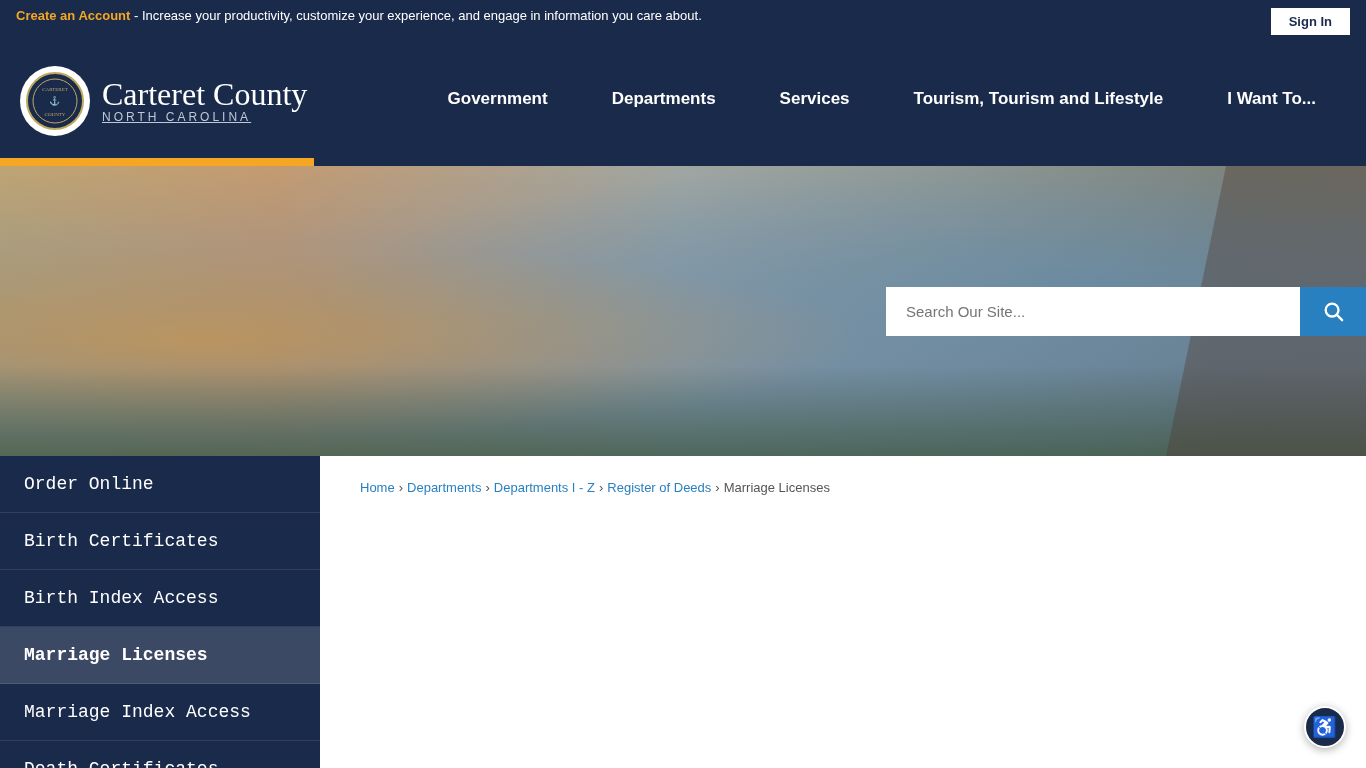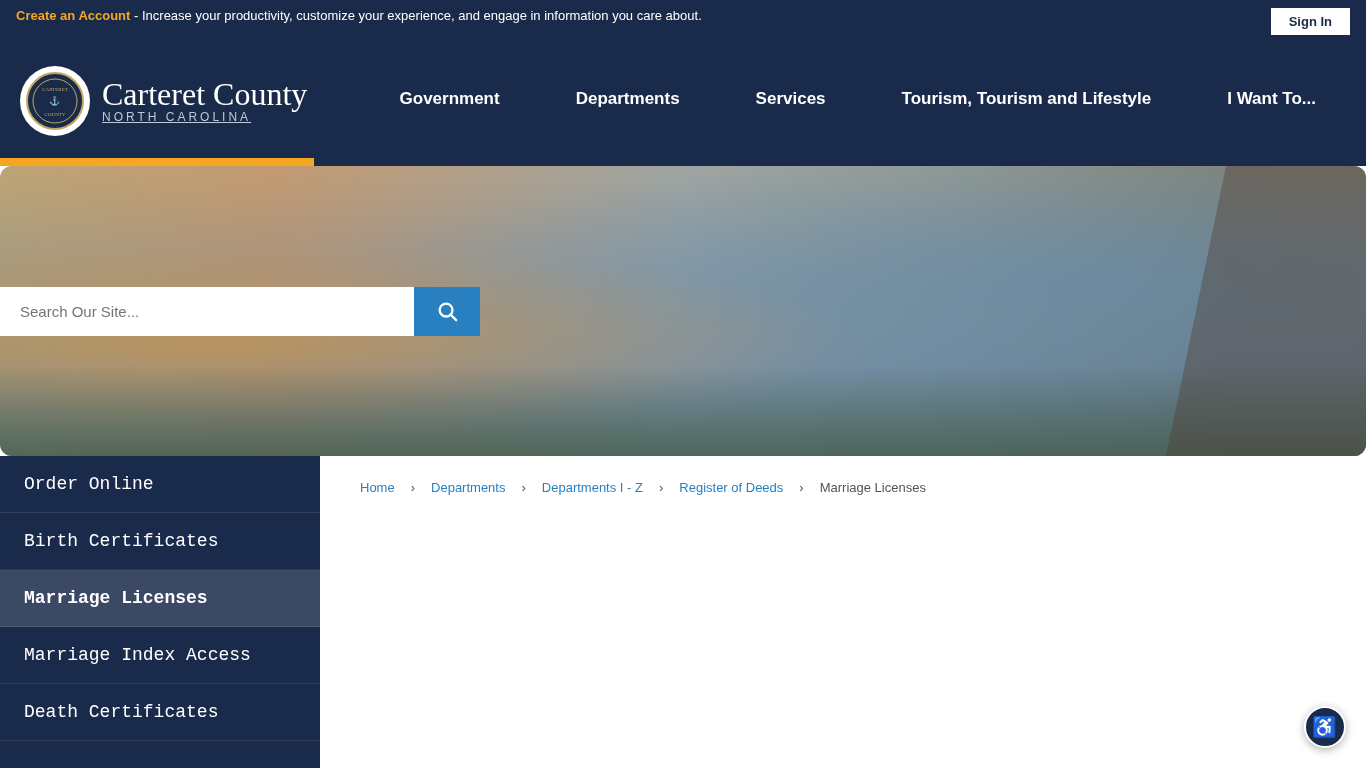--- a/index.html
+++ b/index.html
@@ -67,21 +67,21 @@
       color: #fff;
     }
     .logo-text .state-name {
       font-size: 12px;
       letter-spacing: 3px;
       color: #c0c8d8;
       text-decoration: underline;
     }
     nav {
       display: flex;
-      gap: 16px;
+      gap: 4px;
       margin-left: auto;
       height: 100%;
       align-items: stretch;
     }
     .nav-item {
       color: #fff;
       font-size: 17px;
       font-weight: 600;
       padding: 0 30px;
       display: flex;
@@ -105,23 +105,22 @@
       background: linear-gradient(
         to right,
         #c8a870 0%,
         #d4956a 20%,
         #8aabcc 50%,
         #6a90b0 70%,
         #4a6880 90%
       );
       display: flex;
       align-items: center;
-      justify-content: flex-start;
+      justify-content: flex-end;
       overflow: hidden;
-      border-radius: 12px;
     }
     .hero-bg {
       position: absolute;
       inset: 0;
       background:
         radial-gradient(ellipse at 15% 60%, rgba(200,150,80,0.7) 0%, transparent 40%),
         radial-gradient(ellipse at 80% 40%, rgba(100,140,170,0.6) 0%, transparent 50%),
         linear-gradient(to bottom, rgba(180,160,120,0.5) 0%, rgba(100,130,160,0.8) 100%);
     }
     
@@ -288,20 +287,21 @@
       </svg>
     </button>
   </div>
 </div>
 
 <div class="main-container">
 
   <aside class="sidebar">
     <a class="sidebar-item" href="#">Order Online</a>
     <a class="sidebar-item" href="#">Birth Certificates</a>
+    <a class="sidebar-item" href="#">Birth Index Access</a>
     <a class="sidebar-item active" href="#">Marriage Licenses</a>
     <a class="sidebar-item" href="#">Marriage Index Access</a>
     <a class="sidebar-item" href="#">Death Certificates</a>
   </aside>
 
   <main class="content">
 
     <nav class="breadcrumb">
       <a href="#">Home</a>
       <span> › </span>

